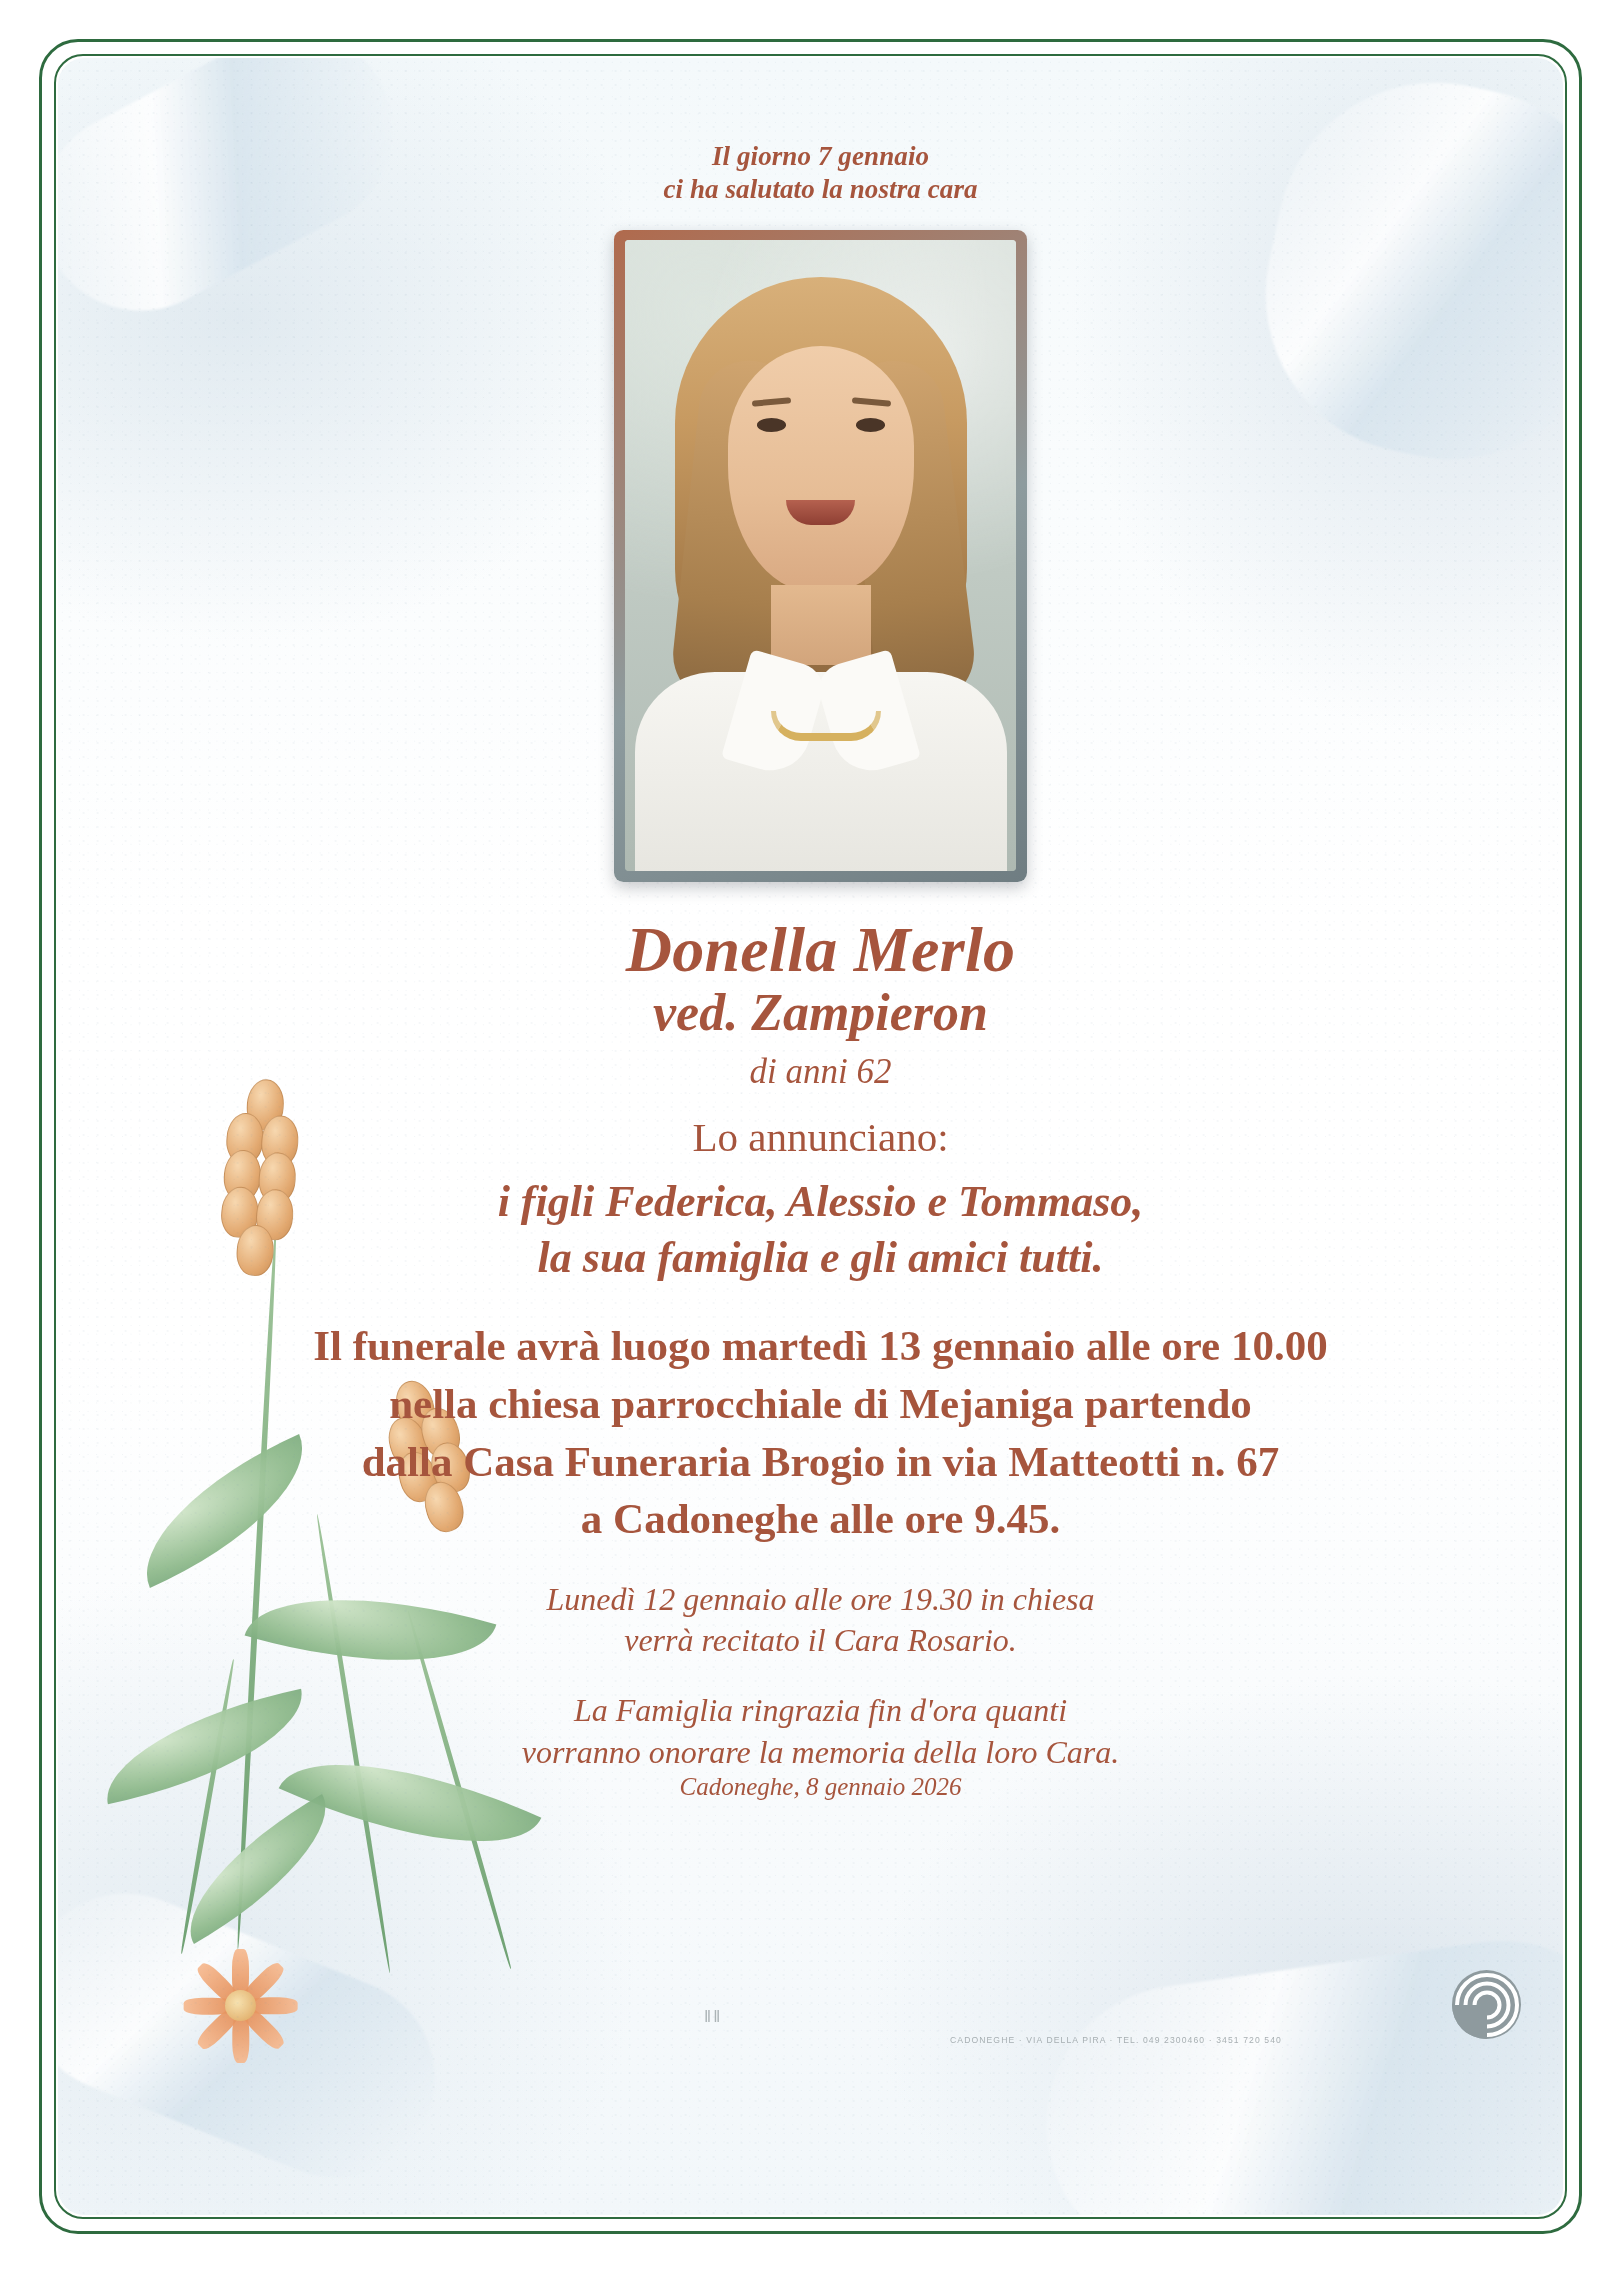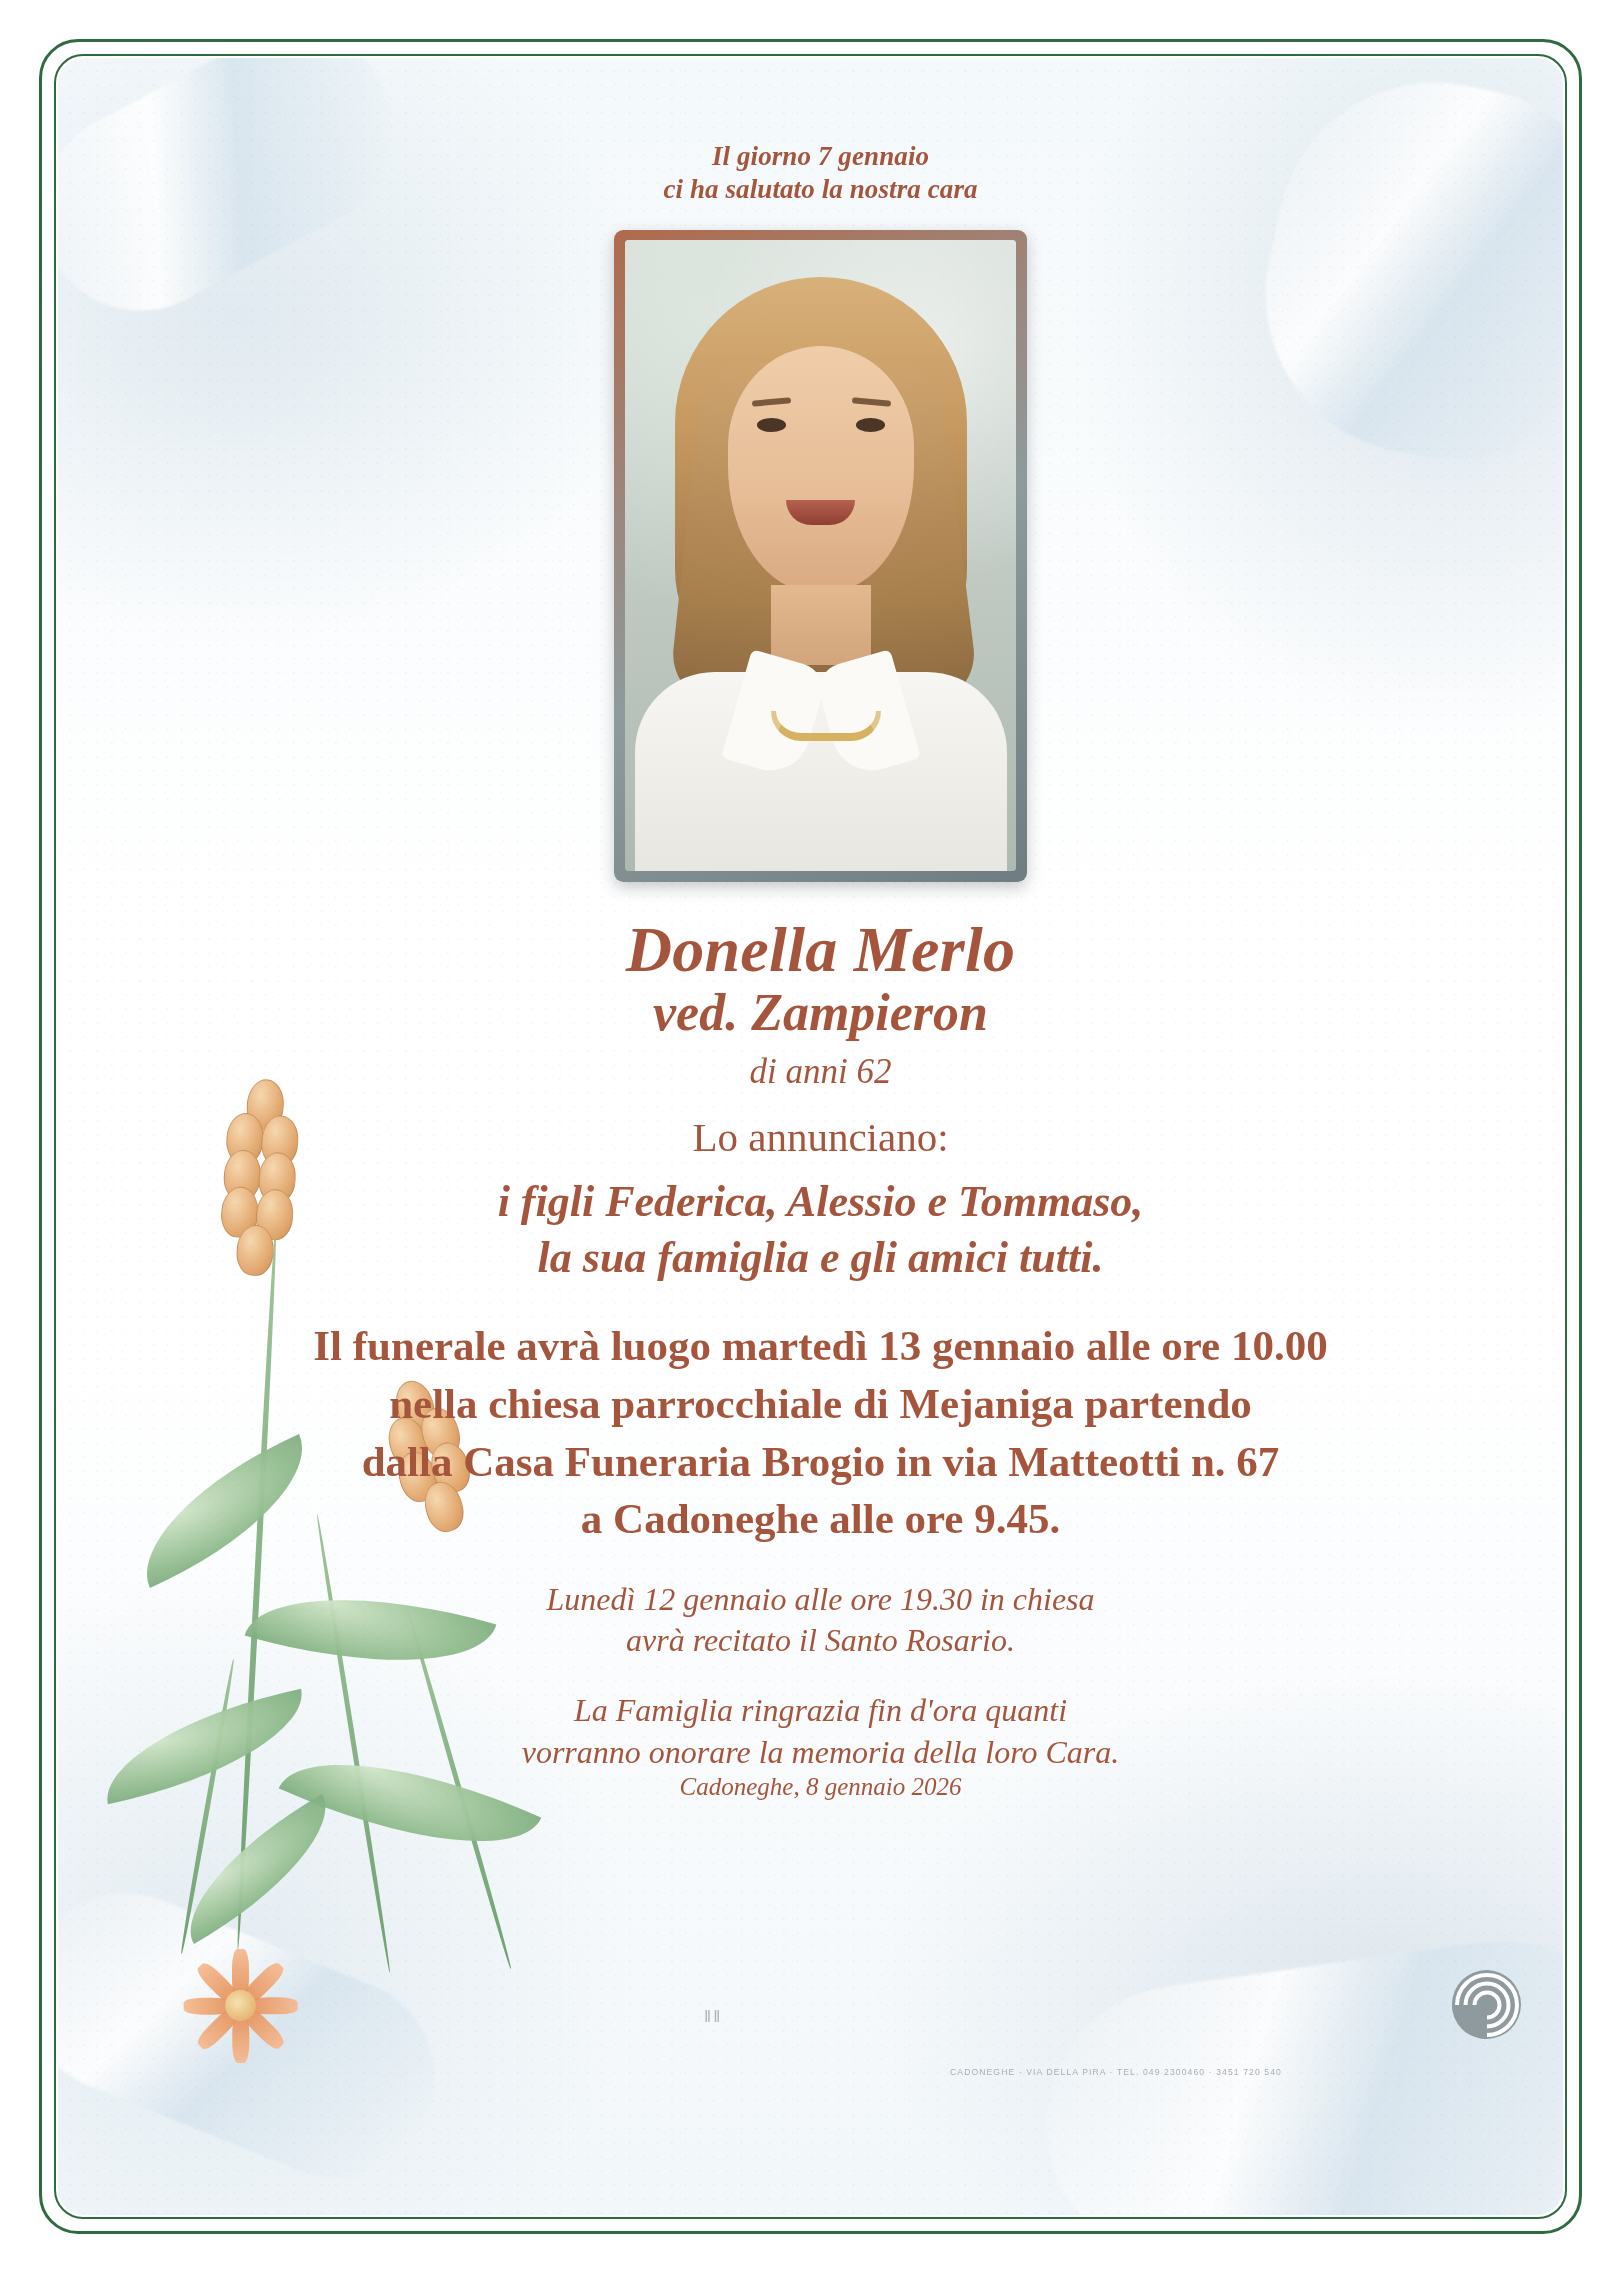--- a/index.html
+++ b/index.html
@@ -347,21 +347,21 @@
     font-family: "Liberation Serif", serif;
     font-style: italic;
     font-size: 25px;
     color: #a6553d;
   }
 
   
   .print-credit {
     position: absolute;
     left: 950px;
-    bottom: 196px;
+    bottom: 228px;
     font-family: "Liberation Sans", sans-serif;
     font-size: 8.6px;
     letter-spacing: 1.1px;
     color: #9aa3a6;
     white-space: nowrap;
     opacity: 0.85;
   }
 
   
   .logo {
@@ -507,21 +507,21 @@
 
     <div class="funeral">
       <div>Il funerale avrà luogo martedì 13 gennaio alle ore 10.00</div>
       <div>nella chiesa parrocchiale di Mejaniga partendo</div>
       <div>dalla Casa Funeraria Brogio in via Matteotti n. 67</div>
       <div>a Cadoneghe alle ore 9.45.</div>
     </div>
 
     <div class="rosary">
       <div>Lunedì 12 gennaio alle ore 19.30 in chiesa</div>
-      <div>avrà recitato il Santo Rosario.</div>
+      <div>verrà recitato il Cara Rosario.</div>
     </div>
 
     <div class="thanks">
       <div>La Famiglia ringrazia fin d'ora quanti</div>
       <div>vorranno onorare la memoria della loro Cara.</div>
     </div>
 
     <div class="place-date">Cadoneghe, 8 gennaio 2026</div>
   </div>
 

